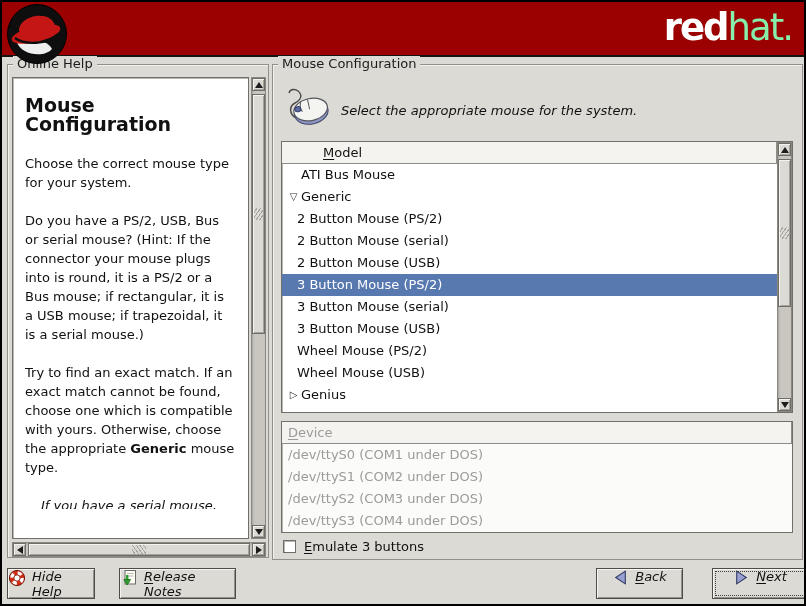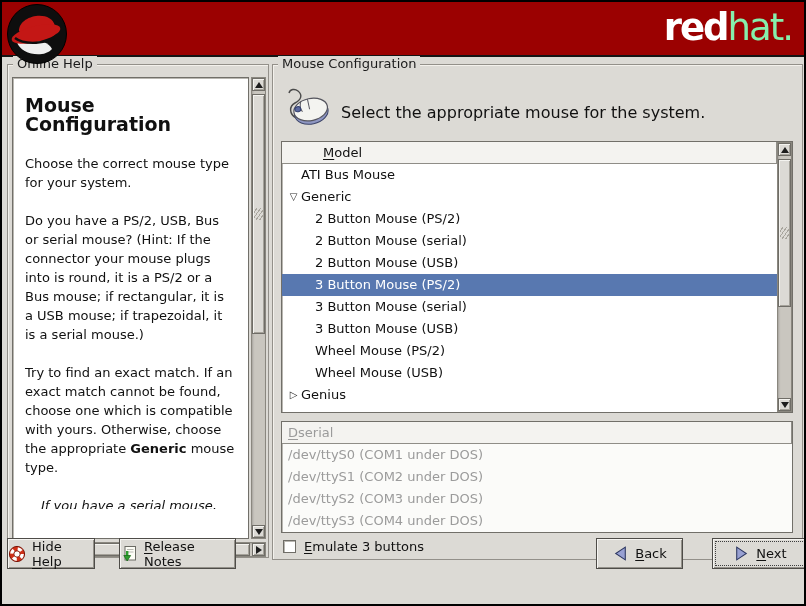--- a/index.html
+++ b/index.html
@@ -43,49 +43,49 @@
   .grip-h { width:14px; height:9px;
     background:repeating-linear-gradient(55deg,transparent 0 2px,#a8a59d 2px 3px); }
   .tri { width:0; height:0; }
   .tri.up    { border-left:4px solid transparent; border-right:4px solid transparent; border-bottom:6px solid #1d1d1d; }
   .tri.down  { border-left:4px solid transparent; border-right:4px solid transparent; border-top:6px solid #1d1d1d; }
   .tri.left  { border-top:4px solid transparent; border-bottom:4px solid transparent; border-right:6px solid #1d1d1d; }
   .tri.right { border-top:4px solid transparent; border-bottom:4px solid transparent; border-left:6px solid #1d1d1d; }
   
   .config-frame { left:270px; top:62px; width:529px; height:494px; }
   .mouse-icon { position:absolute; left:12px; top:22px; width:46px; height:40px; }
-  .instruction { position:absolute; left:68px; top:38px; font-size:16px; }
+  .instruction { position:absolute; left:68px; top:38px; font-size:13px;font-style:italic; }
   .list-box { position:absolute; background:#fff; border:1px solid #716f69;
     box-shadow:inset 1px 1px 0 #b9b7b1; box-sizing:border-box; }
   .model-list { left:8px; top:76px; width:512px; height:272px; }
   .device-list { left:8px; top:356px; width:512px; height:112px; background:#fbfbf9; }
   .col-header { height:22px; line-height:21px; background:#f4f3f0;
     border-bottom:1px solid #8f8d87; border-right:1px solid #8f8d87;
     padding-left:6px; font-size:13px; box-sizing:border-box; }
   .model-list .col-header { width:calc(100% - 15px);padding-left:41px; }
   .device-list .col-header { width:100%; color:#9b9b9b; }
   .rows { position:relative; }
   .row { height:22px; line-height:22px; font-size:13px; display:flex; align-items:center;
     padding-left:4px; white-space:nowrap; }
   .row .expander { width:15px; text-align:center; font-size:10px; color:#2a2a2a; flex:0 0 15px; }
-  .row.indent-2 { padding-left:18px; }
+  .row.indent-2 { padding-left:0; }
   .row.selected { background:#5878b0; color:#fff; width:calc(100% - 15px); box-sizing:border-box;align-items:center; }
   .device-list .row { color:#9b9b9b; padding-left:6px; }
   .mn { text-decoration:underline; text-underline-offset:2px; }
   
   .ml-scroll { right:0px; top:0px; width:15px; height:270px; }
   
   .check-row { position:absolute; left:10px; top:474px; display:flex; align-items:center; font-size:13px; }
   .checkbox { width:13px; height:13px; background:#fff; border:1px solid #6f6d67;
     box-shadow:inset 1px 1px 0 #b9b7b1; margin-right:8px; box-sizing:border-box; }
   
-  .btn { position:absolute; top:536px; height:31px; background:#dcdad5;
+  .btn { position:absolute; top:566px; height:31px; background:#dcdad5;
     border:1px solid #4e4c48; box-shadow:inset 1px 1px 0 #f6f5f2, inset -1px -1px 0 #94918a;
-    display:flex; align-items:center; justify-content:center; gap:6px;
-    font-size:13px; box-sizing:border-box; cursor:default; }
+    display:flex; align-items:flex-start; justify-content:center; gap:6px;
+    font-size:13px; box-sizing:border-box; cursor:default;font-style:italic; }
   .btn.focused { outline:1px dotted #3c3c3c; outline-offset:-4px; }
   .btn svg { flex:0 0 auto; }
 </style>
 </head>
 <body>
 
 <div class="window">
 
   <div class="header">
     <div class="brand">
@@ -221,21 +221,21 @@
         <div class="thumb" style="left:0px; top:16px; width:13px; height:148px;">
             <span class="grip-v"></span>
           </div>
         <div class="sb-btn" style="left:0px; bottom:0px;">
             <span class="tri down"></span>
           </div>
       </div>
     </div>
 
     <div class="list-box device-list">
-      <div class="col-header"><span class="mn">D</span><span>serial</span></div>
+      <div class="col-header"><span class="mn">D</span><span>evice</span></div>
       <div class="rows" id="device-rows">
   <div class="row">
     <span class="row-label">/dev/ttyS0 (COM1 under DOS)</span>
   </div>
 
   <div class="row">
     <span class="row-label">/dev/ttyS1 (COM2 under DOS)</span>
   </div>
 
   <div class="row">

